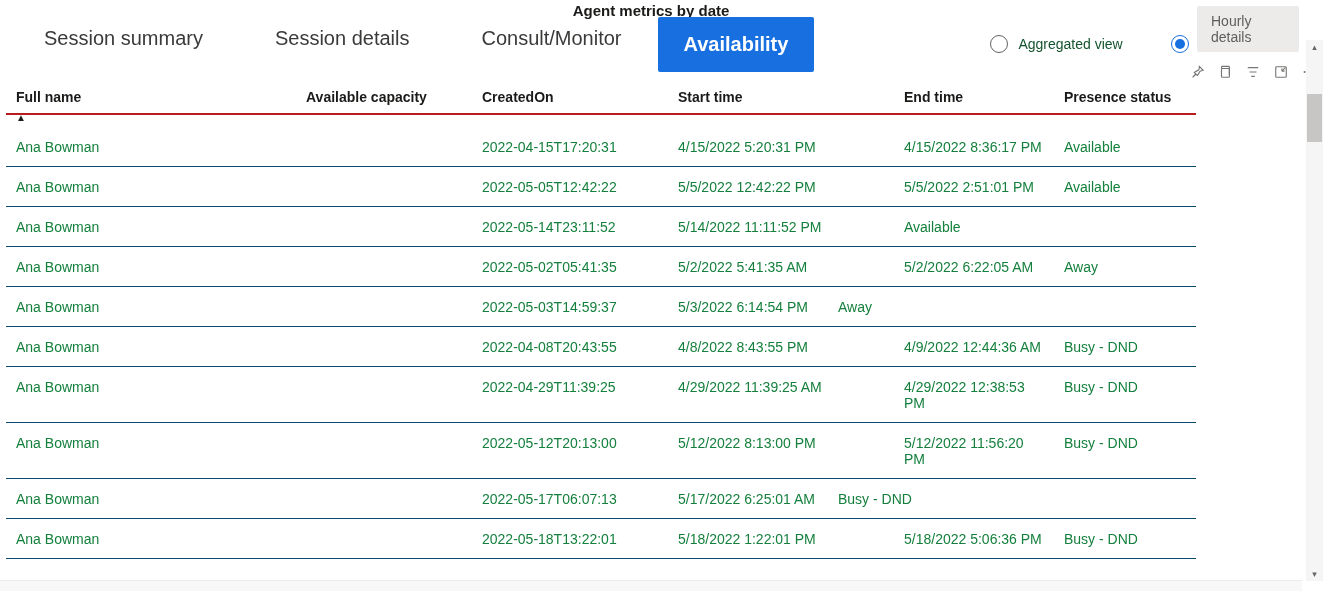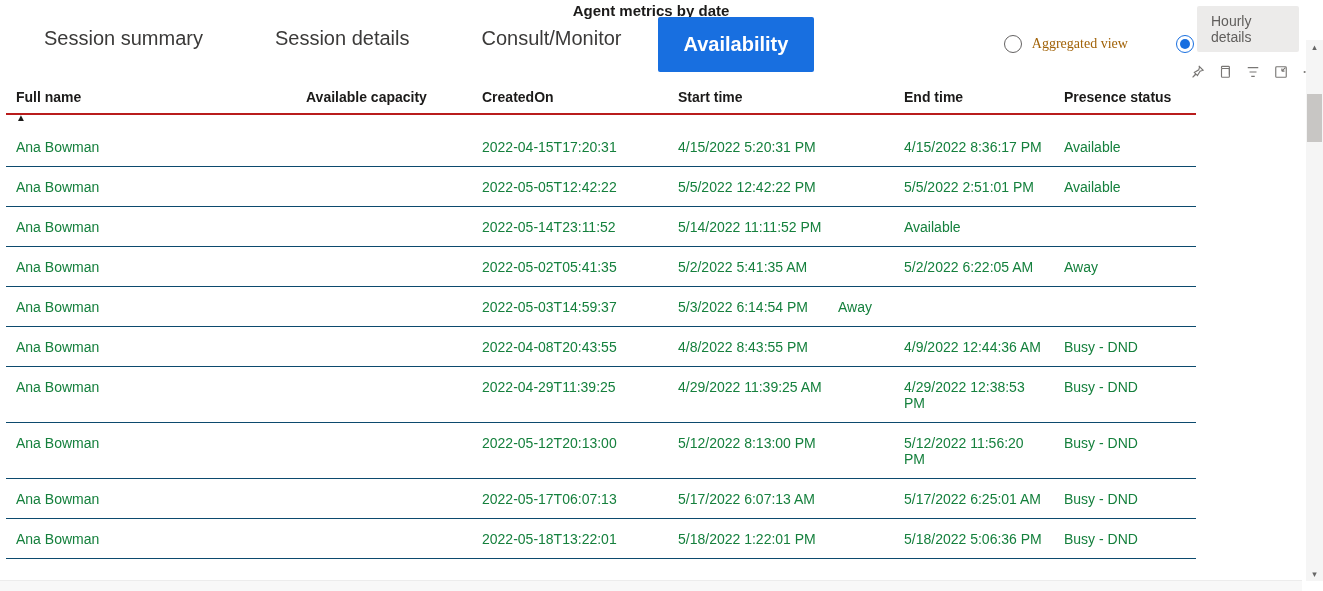--- a/index.html
+++ b/index.html
@@ -76,22 +76,21 @@
       border-color: #186fe0;
     }
     .radio-dot {
       width: 10px;
       height: 10px;
       background: #186fe0;
       border-radius: 50%;
     }
     .radio-label {
       font-size: 14px;
-      color: #a16207;
-      font-family: Liberation Serif, serif;
+      color: #14532d;
     }
     .right-rail {
       position: absolute;
       right: 0;
       top: 0;
       width: 126px;
       display: flex;
       flex-direction: column;
       align-items: flex-end;
     }
@@ -294,21 +293,20 @@
           <div class="col c-cap"></div>
           <div class="col c-created">2022-05-12T20:13:00</div>
           <div class="col c-start">5/12/2022 8:13:00 PM</div>
           <div class="col c-end">5/12/2022 11:56:20 PM</div>
           <div class="col c-status">Busy - DND</div>
         </div>
         <div class="row">
           <div class="col c-name">Ana Bowman</div>
           <div class="col c-cap"></div>
           <div class="col c-created">2022-05-17T06:07:13</div>
-          <div class="col c-start">5/17/2022 6:07:13 AM</div>
           <div class="col c-end">5/17/2022 6:25:01 AM</div>
           <div class="col c-status">Busy - DND</div>
         </div>
         <div class="row">
           <div class="col c-name">Ana Bowman</div>
           <div class="col c-cap"></div>
           <div class="col c-created">2022-05-18T13:22:01</div>
           <div class="col c-start">5/18/2022 1:22:01 PM</div>
           <div class="col c-end">5/18/2022 5:06:36 PM</div>
           <div class="col c-status">Busy - DND</div>

